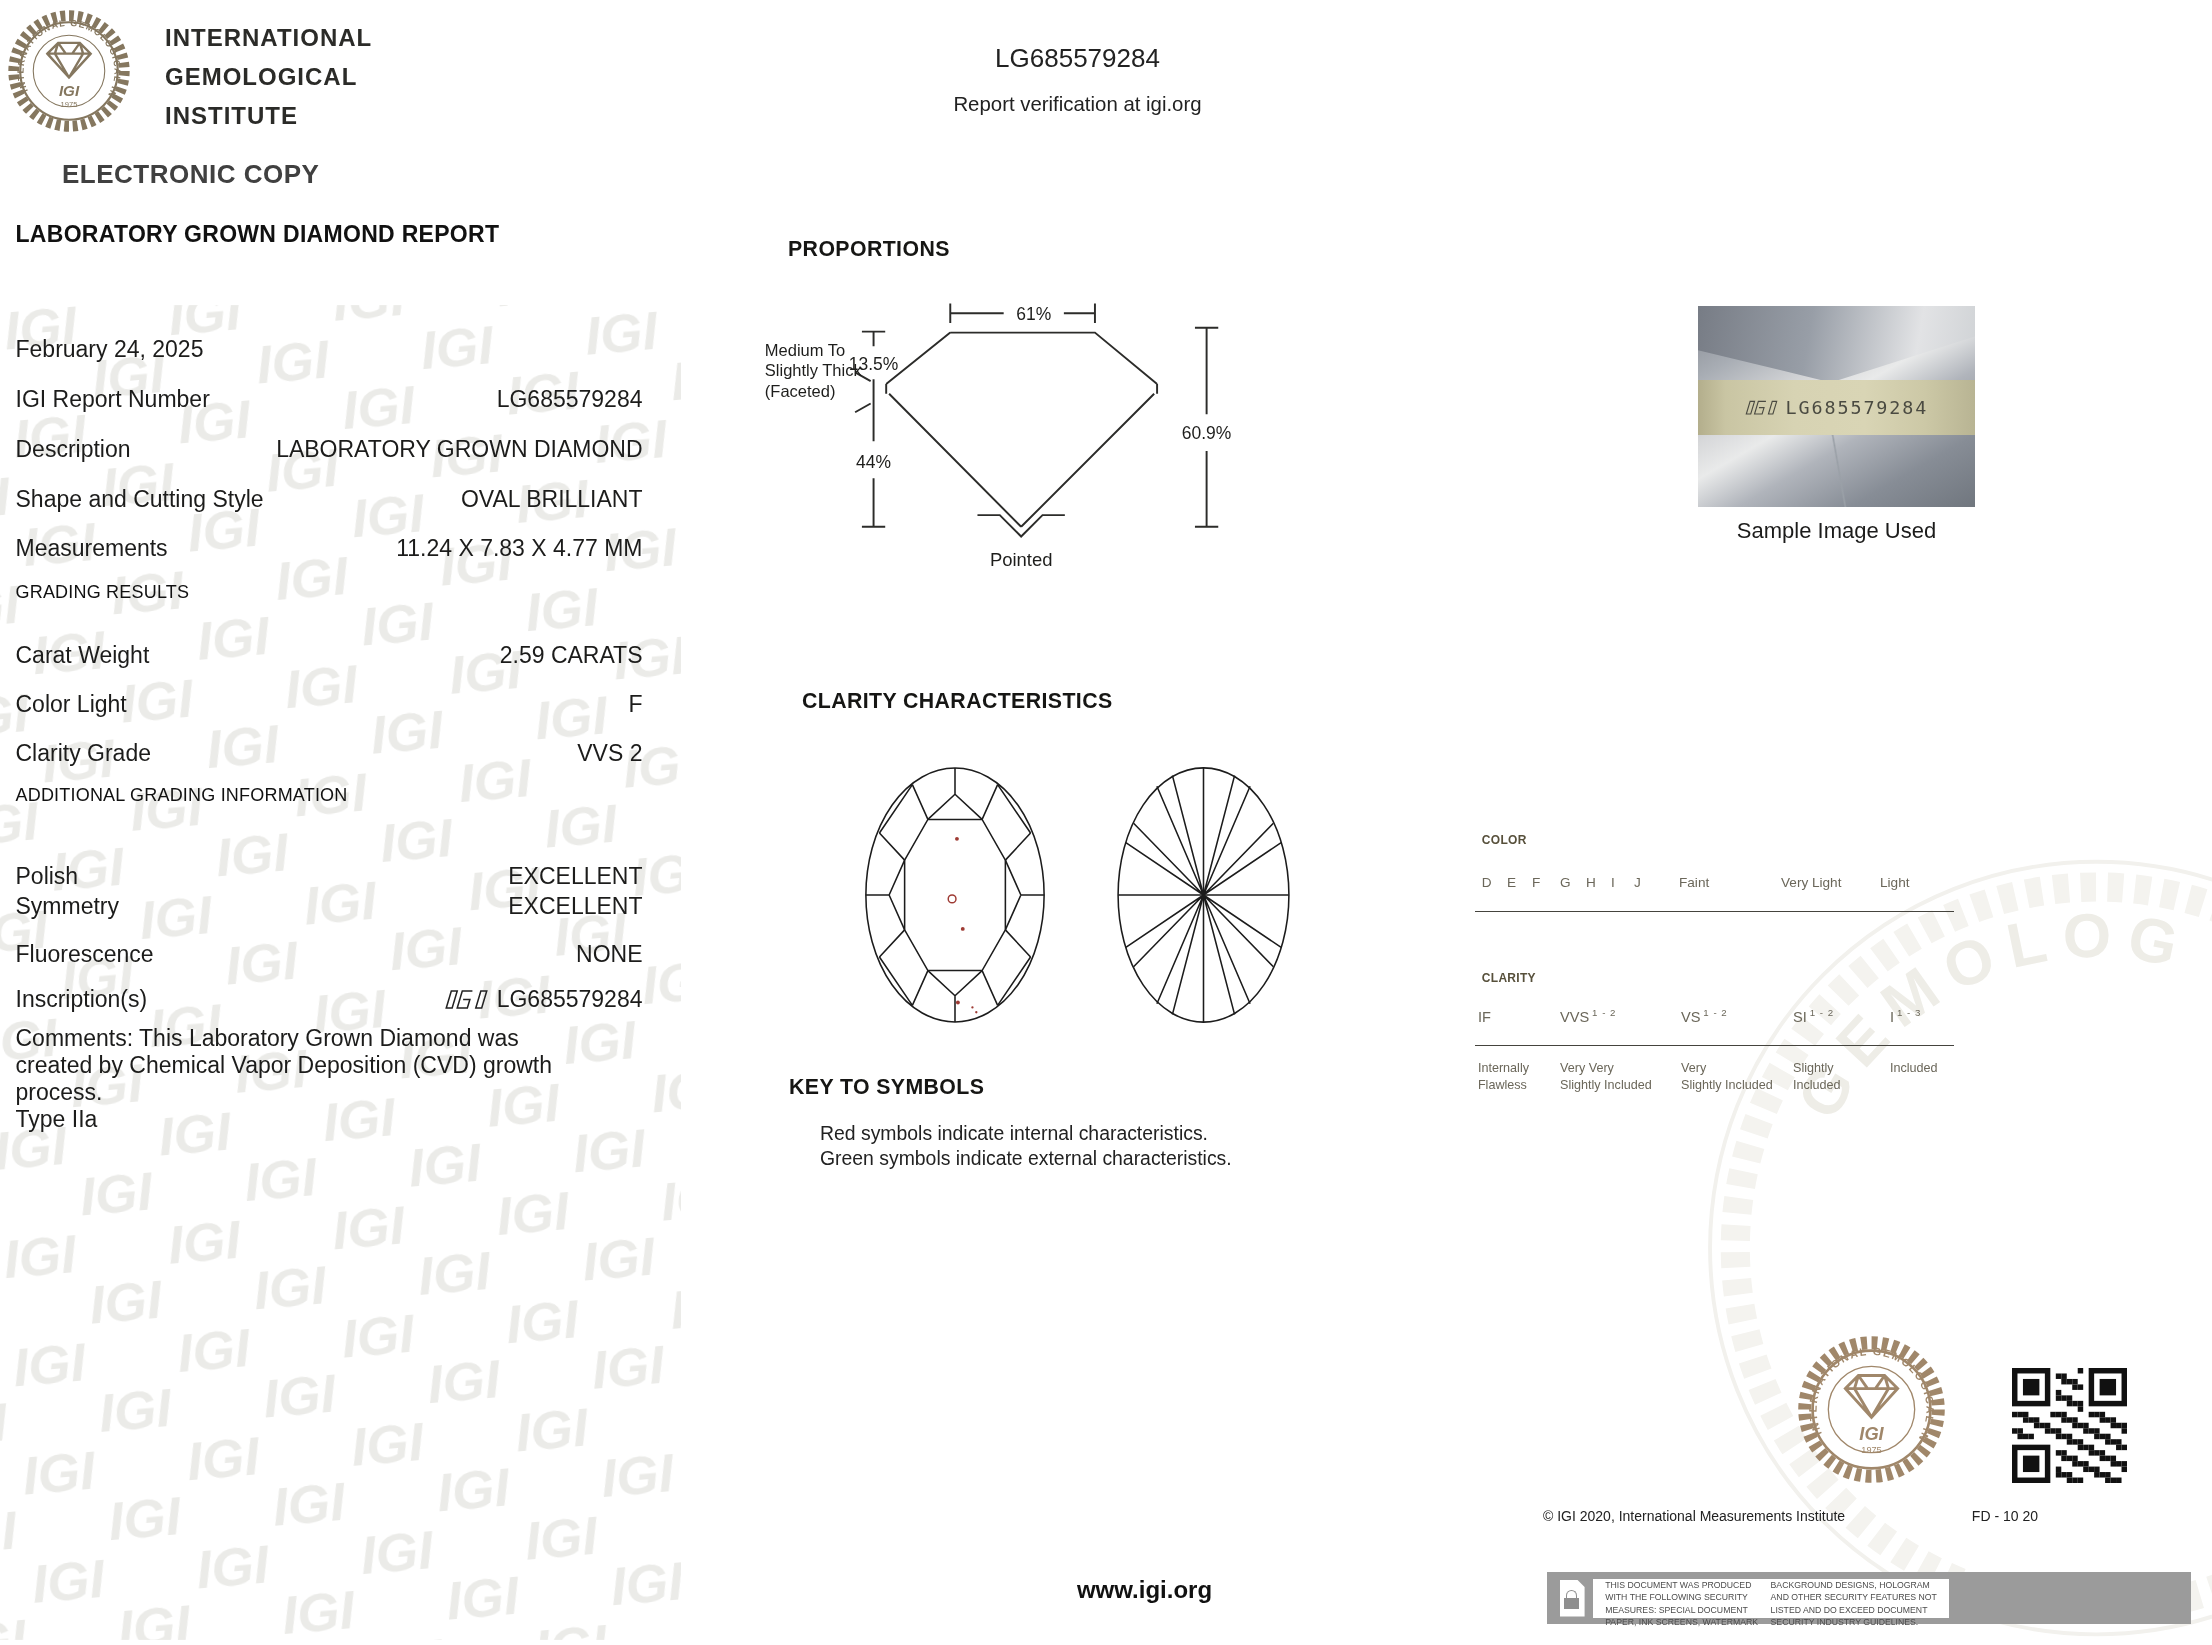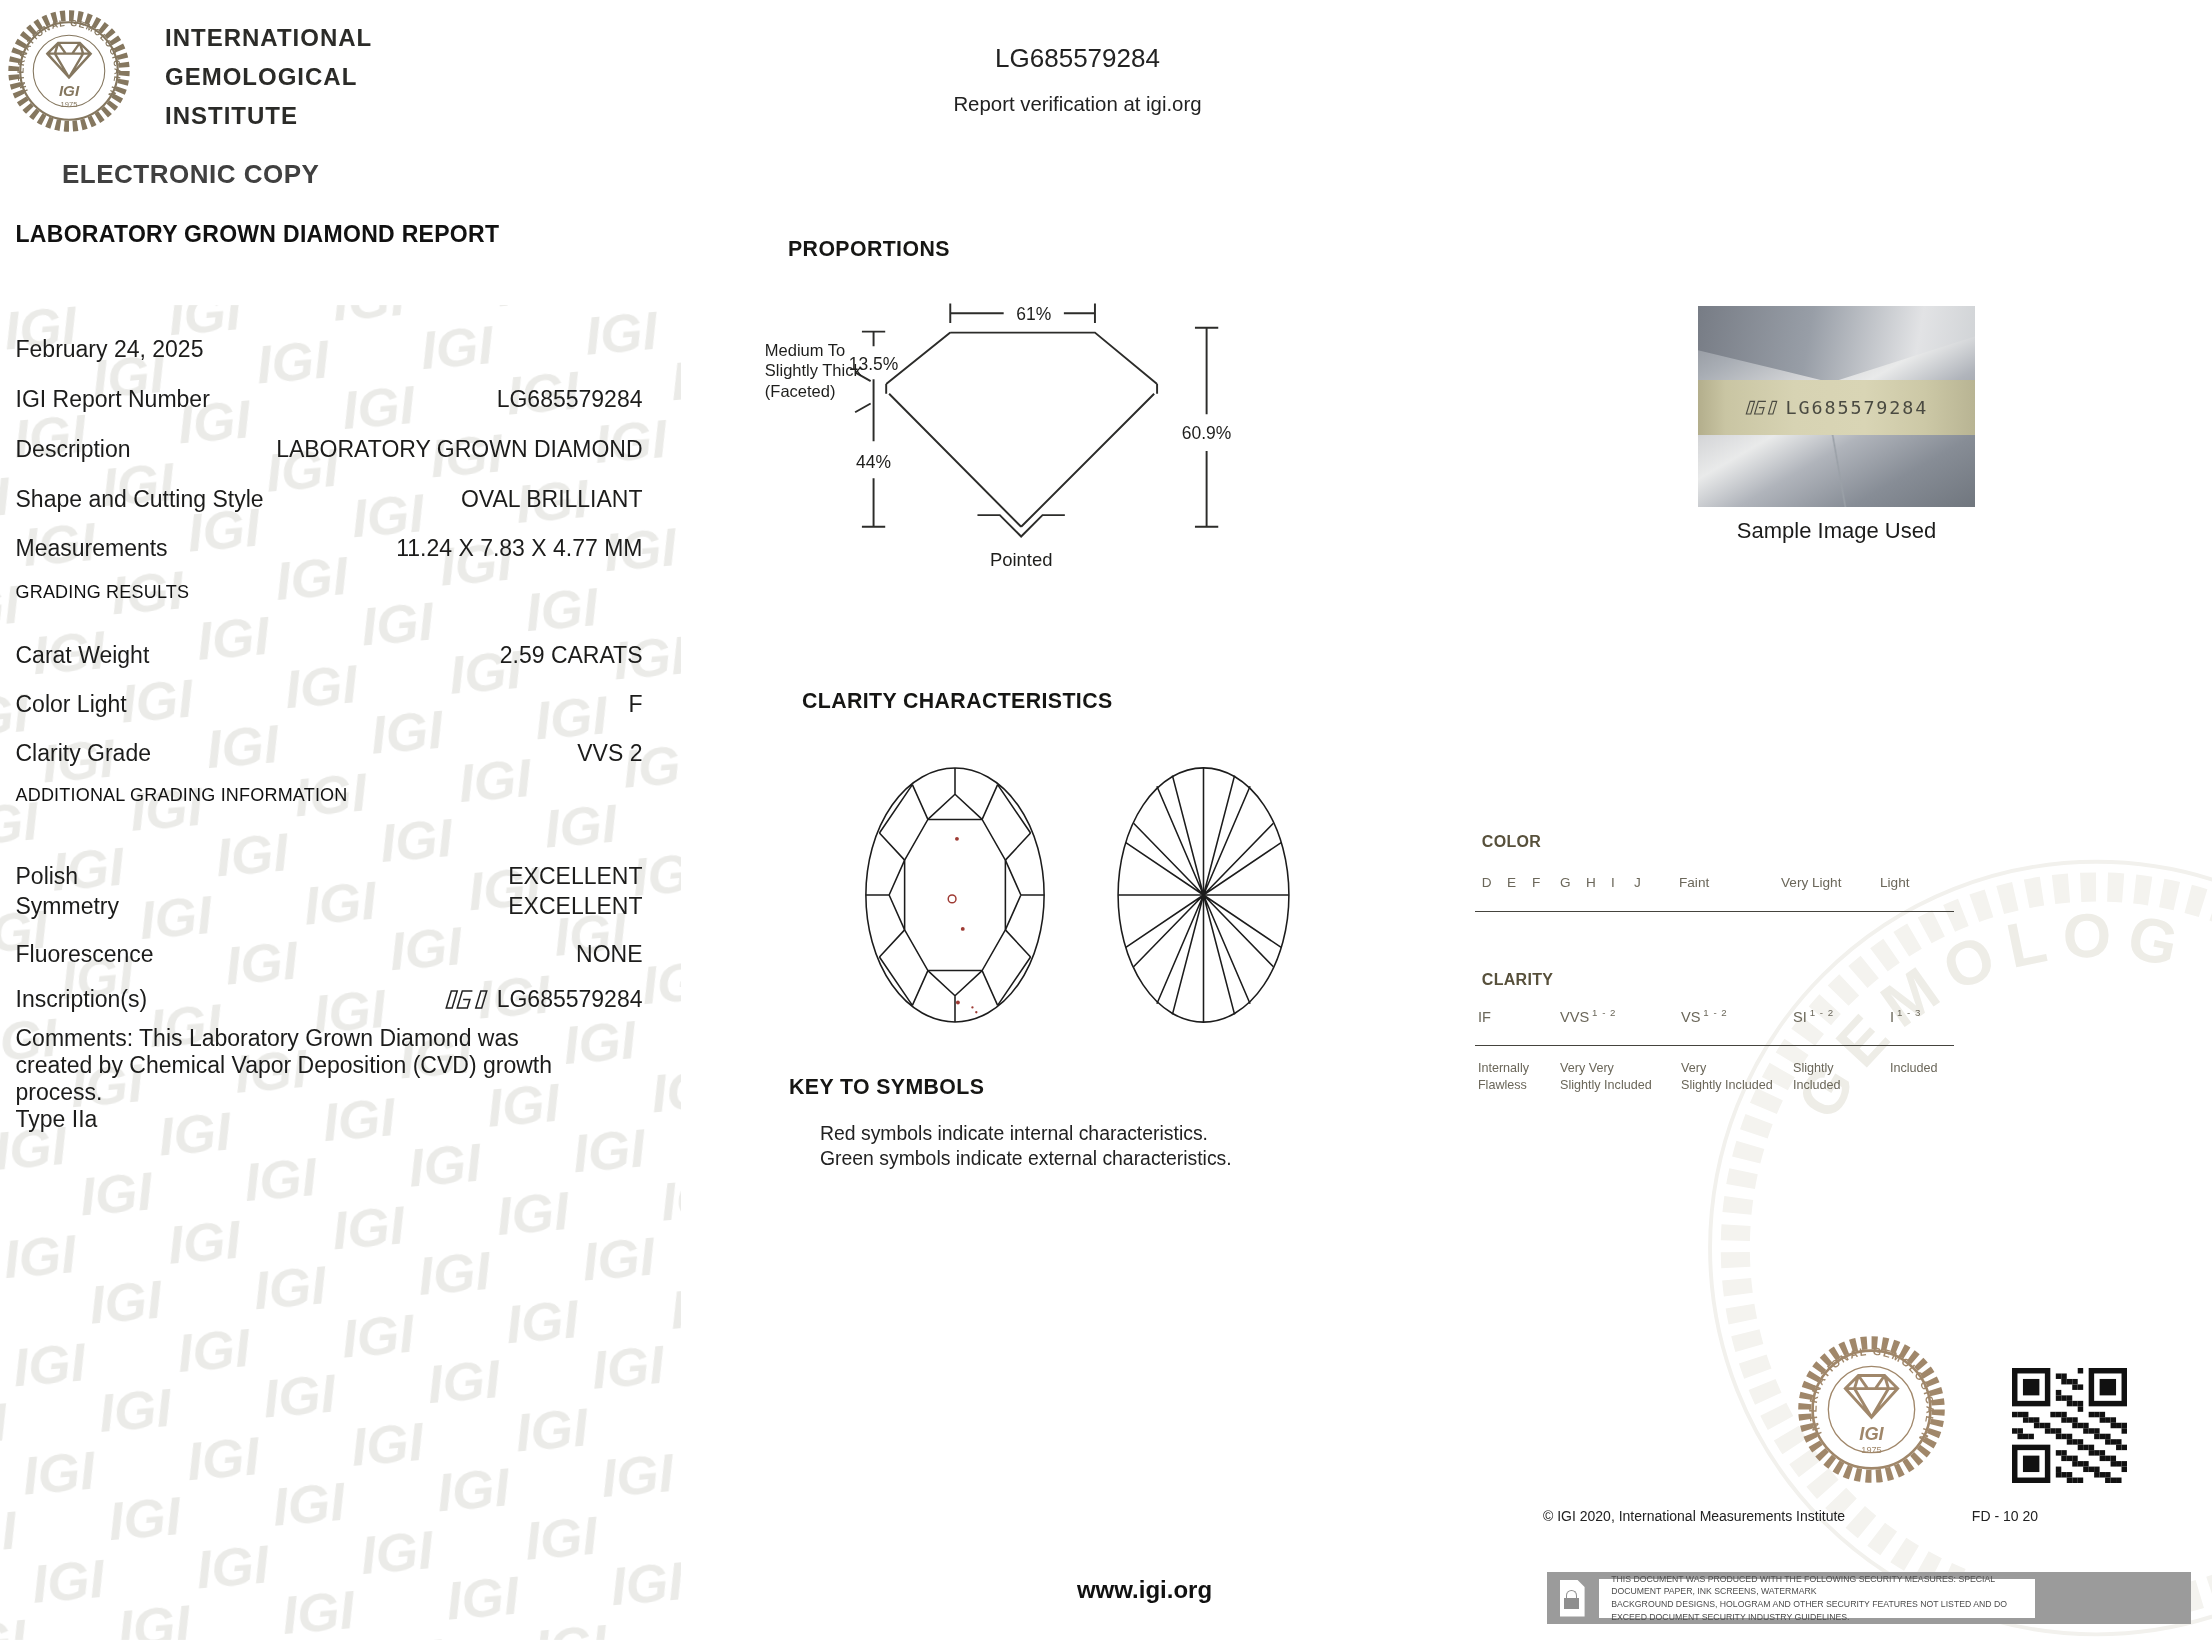--- a/index.html
+++ b/index.html
@@ -47,21 +47,21 @@
   
   .oval-svg{position:absolute;top:763px;}
   #oval-crown{left:862px;width:186px;height:264px;}
   #oval-pavilion{left:1114px;width:179px;height:264px;}
 
   
   .key-line{position:absolute;left:820px;font-size:19.4px;color:#222;}
 
   
   #scales{position:absolute;left:1475px;top:825px;width:543px;height:291px;z-index:2;}
-  .scale-head{position:absolute;font-size:16px;font-weight:bold;letter-spacing:0.3px;color:#57503b;}
+  .scale-head{position:absolute;font-size:12px;font-weight:bold;letter-spacing:0.3px;color:#57503b;}
   .grade{position:absolute;font-size:13.6px;color:#6b675a;}
   .scale-line{position:absolute;left:0;width:479px;border-top:1.9px solid #45443e;}
   .ccode{position:absolute;font-size:14.6px;color:#6b675a;}
   .ccode .sup{font-size:9.7px;position:relative;top:-5.8px;margin-left:2.9px;letter-spacing:1px;}
   .cdesc{position:absolute;font-size:12.6px;line-height:16.5px;color:#6b675a;}
 
   
   .wm-right{position:absolute;left:1640px;top:821px;z-index:0;}
   #scales,.sec-heading,.key-line,.oval-svg{z-index:2;}
 
@@ -71,22 +71,22 @@
   #copyright{position:absolute;left:1543px;top:1508px;font-size:14px;color:#222;z-index:2;}
   #form-code{position:absolute;left:1970px;top:1508px;width:68px;text-align:right;font-size:14px;color:#222;z-index:2;}
   #website{position:absolute;left:999px;top:1576px;width:291px;text-align:center;font-size:24px;font-weight:bold;color:#111;}
   #sec-bar{position:absolute;left:1547px;top:1572px;width:644px;height:52px;background:#9b9b9b;
            display:flex;align-items:center;z-index:2;}
   #sec-icon{width:25px;height:37px;background:#fff;margin-left:12.6px;position:relative;flex:none;
             clip-path:polygon(0 0,70% 0,100% 20%,100% 100%,0 100%);}
   #sec-icon .shackle{position:absolute;bottom:16.5px;left:6.8px;width:8.7px;height:8.7px;border:1.9px solid #8f8f8f;
                      border-bottom:none;border-radius:5.8px 5.8px 0 0;}
   #sec-icon .body{position:absolute;bottom:7.8px;left:4.9px;width:14.6px;height:10.7px;background:#8f8f8f;}
-  #sec-box{margin-left:14px;width:436px;height:39px;background:#fff;box-sizing:border-box;
-           display:flex;flex-direction:column;justify-content:center;padding-left:12.6px;
+  #sec-box{margin-left:8px;width:356px;height:39px;background:#fff;box-sizing:border-box;
+           display:flex;flex-direction:row;justify-content:center;padding-left:12.6px;
            font-size:8.7px;line-height:12.6px;color:#4c4c4c;font-weight:500;}
 </style>
 </head>
 <body>
 
 <svg width="0" height="0" style="position:absolute">
   <defs>
     <symbol id="igi-seal" viewBox="0 0 120 120">
       <circle cx="60" cy="60" r="51" fill="none" stroke="currentColor" stroke-width="10" stroke-dasharray="4.5 3.5"></circle>
       <circle cx="60" cy="60" r="45" fill="#ffffff" stroke="currentColor" stroke-width="2"></circle>

